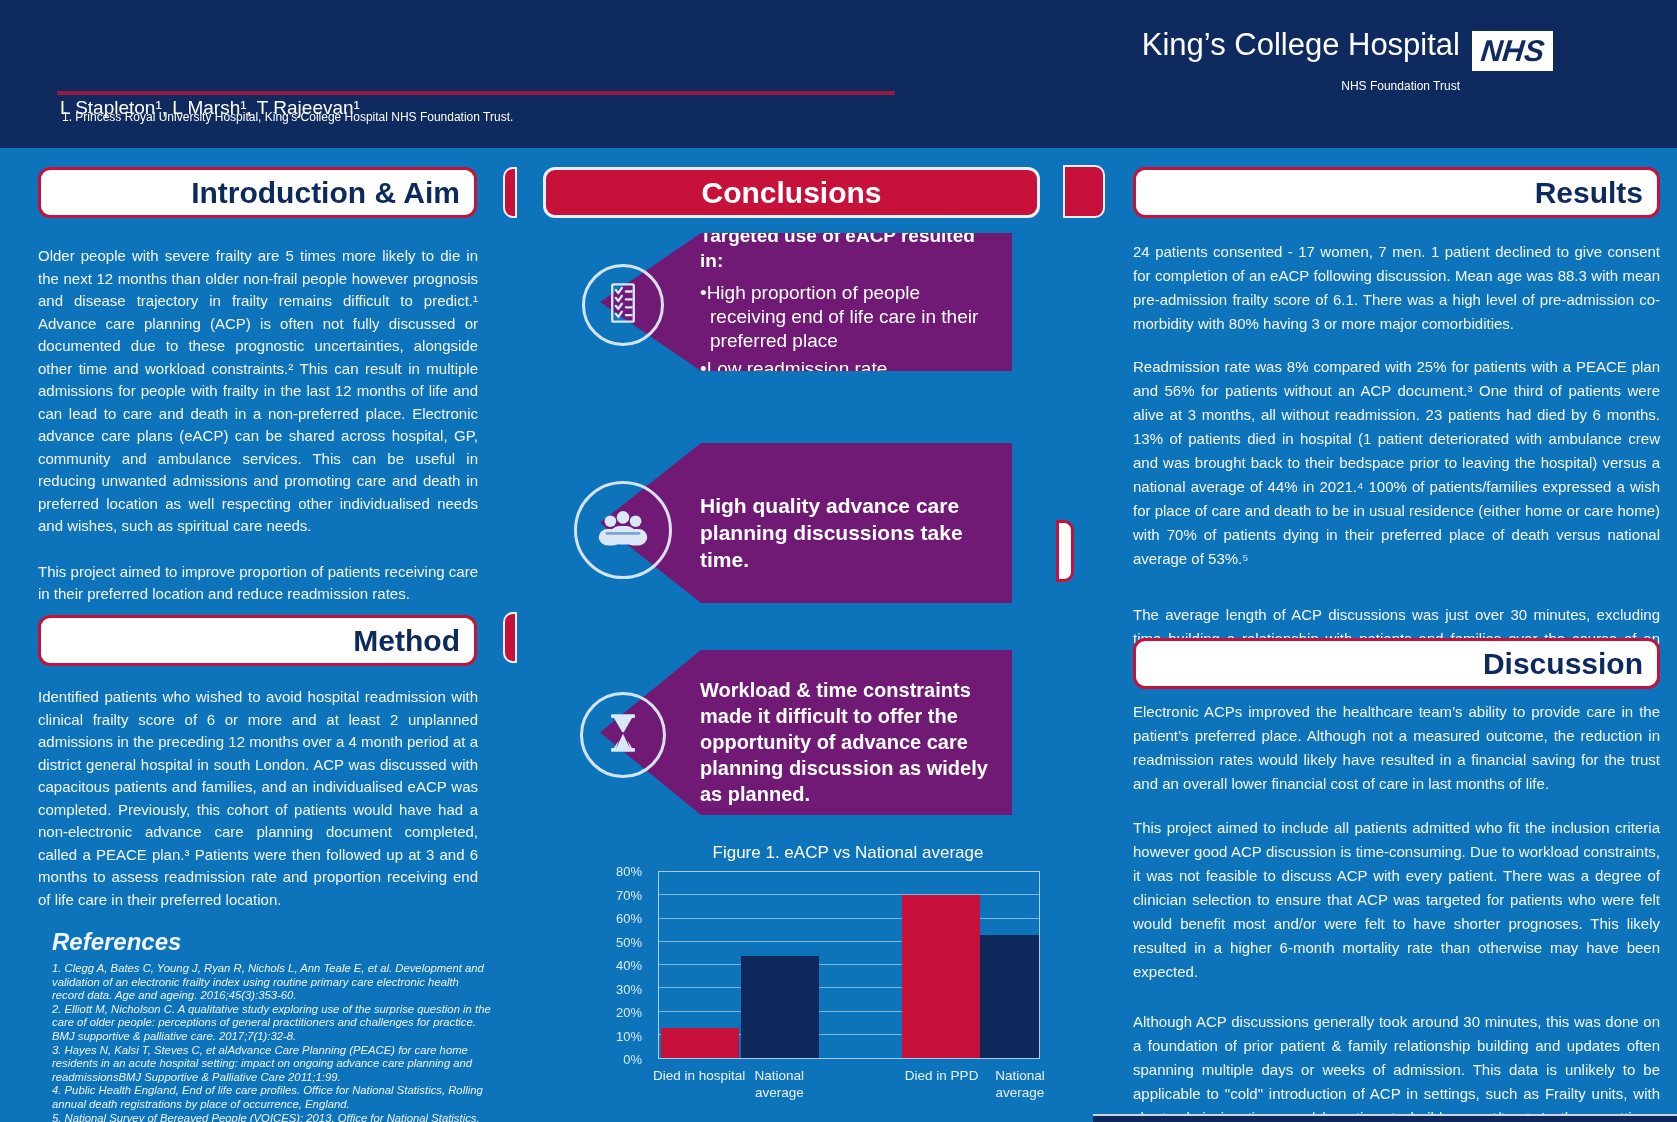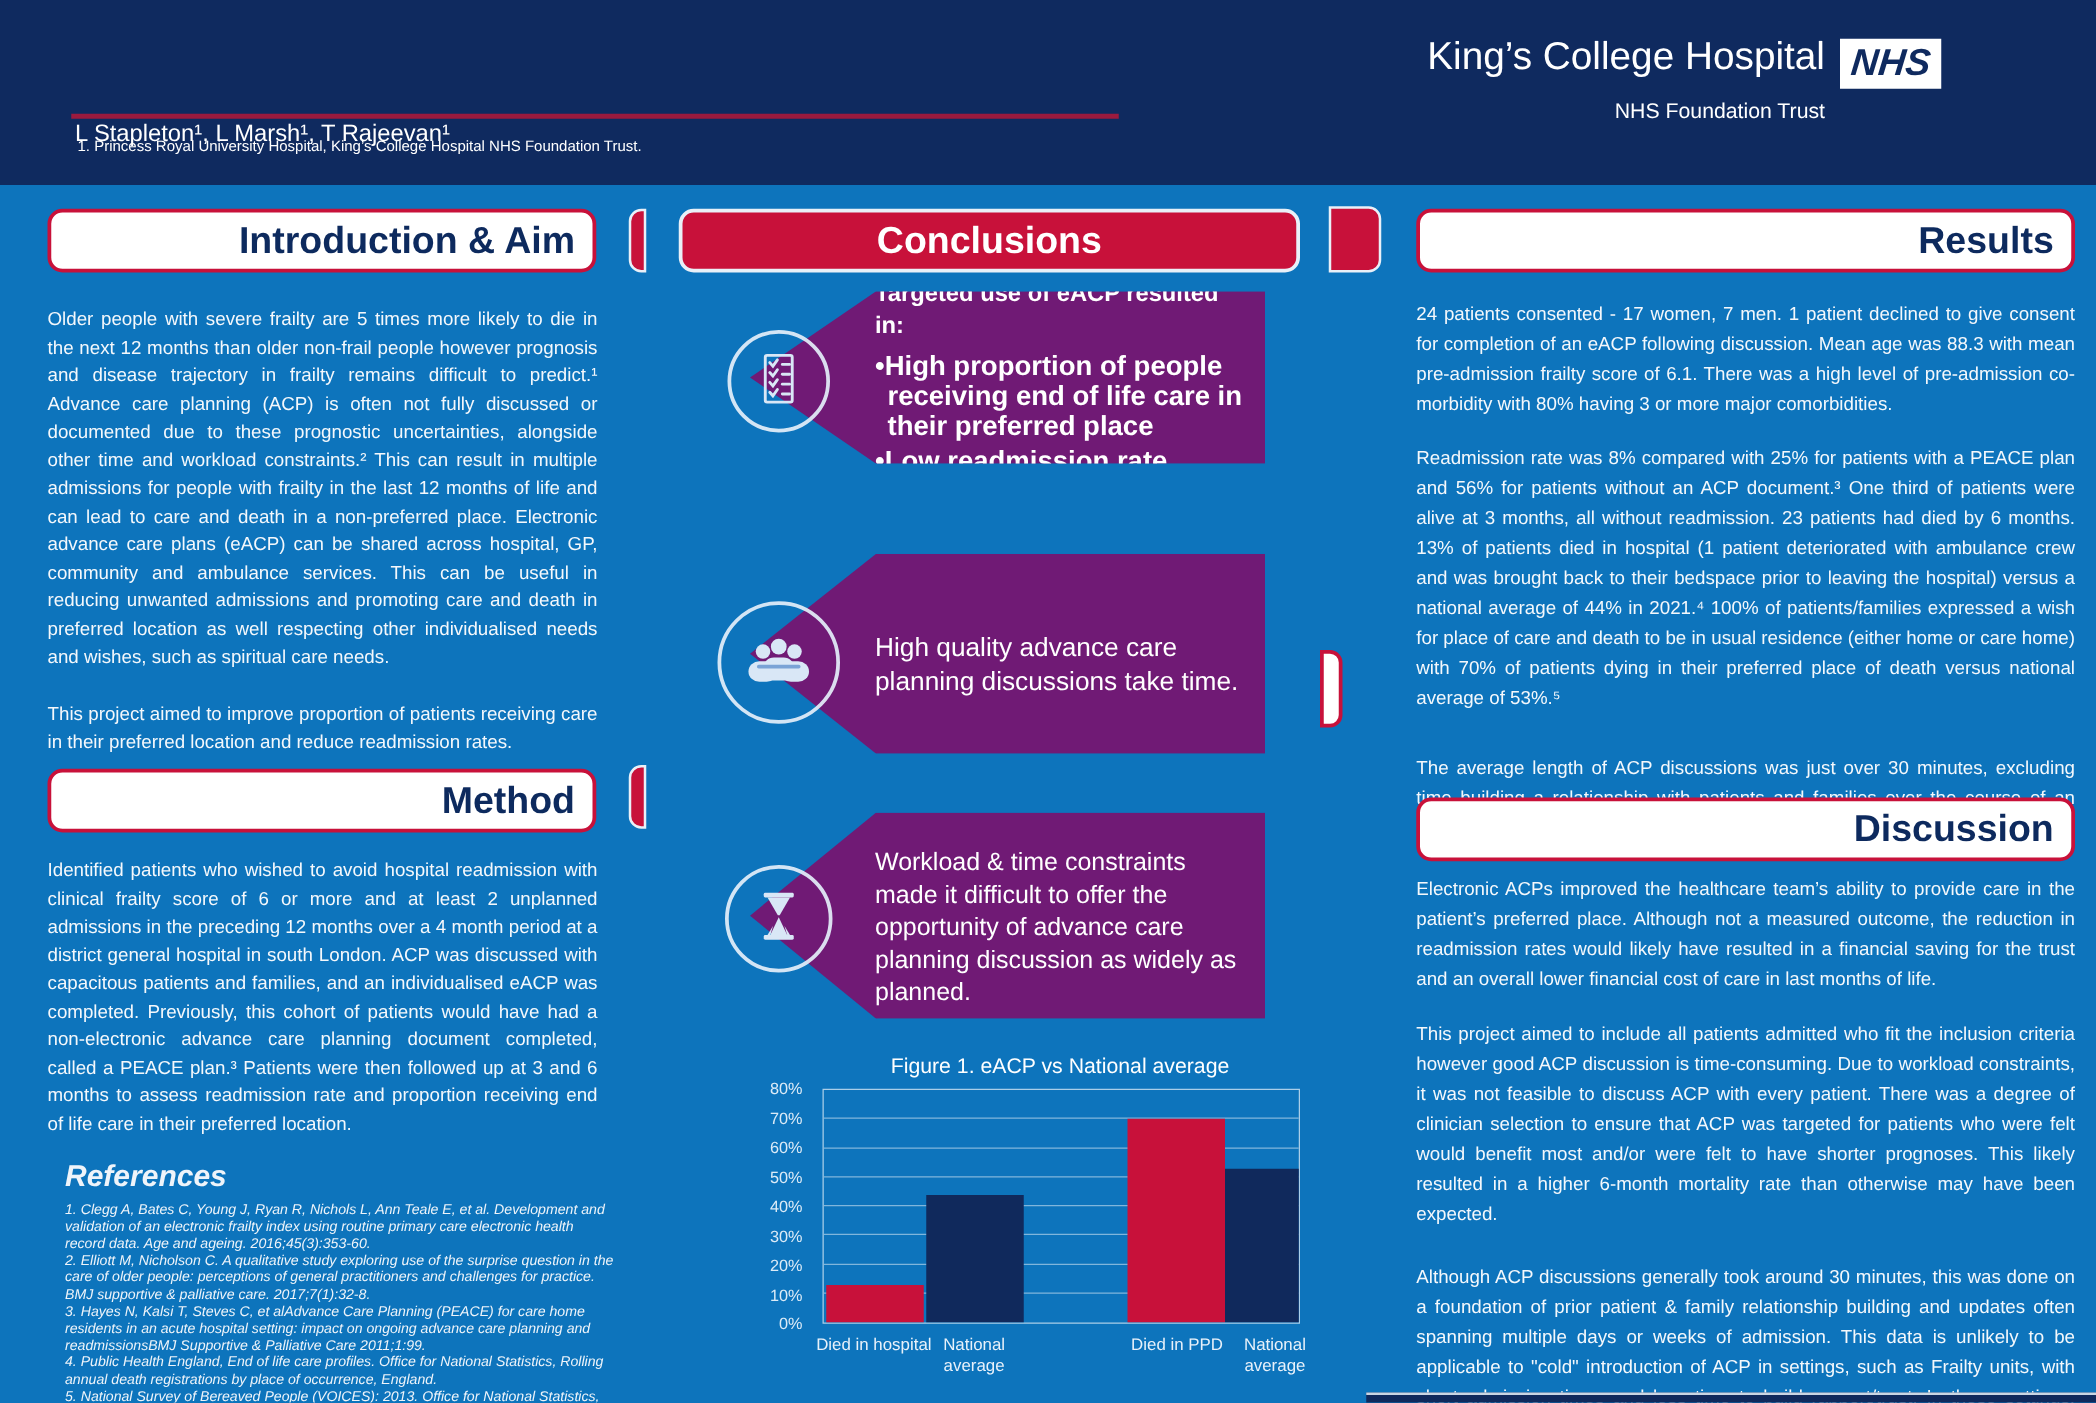--- a/index.html
+++ b/index.html
@@ -9,21 +9,21 @@
     font-family:"Liberation Sans","DejaVu Sans",sans-serif;
   }
   
   .header{position:absolute;left:0;top:0;width:1677px;height:148px;background:#0f2a5f;}
   .title{position:absolute;left:55px;top:8px;width:980px;color:#ffffff;
          font-size:34px;font-weight:bold;line-height:42px;letter-spacing:.2px;}
   .title-underline{position:absolute;left:57px;top:91px;width:838px;height:4px;background:#9a1a3e;}
   .authors{position:absolute;left:60px;top:97px;color:#ffffff;font-size:19px;}
   .affiliation{position:absolute;left:62px;top:110px;color:#ffffff;font-size:12px;}
   .org-name{position:absolute;left:1100px;top:27px;width:360px;text-align:right;color:#ffffff;font-size:31px;}
-  .org-sub{position:absolute;left:1160px;top:79px;width:300px;text-align:right;color:#ffffff;font-size:17px;}
+  .org-sub{position:absolute;left:1160px;top:79px;width:300px;text-align:right;color:#ffffff;font-size:12px;}
   .nhs-box{position:absolute;left:1472px;top:31px;width:81px;height:40px;background:#ffffff;
            display:flex;align-items:center;justify-content:center;}
   .nhs-text{color:#0f2a5f;font-weight:bold;font-style:italic;font-size:30px;transform:skewX(-6deg);}
   
   .section-box{position:absolute;height:51px;background:#ffffff;border:3px solid #c8113a;border-radius:12px;
                box-sizing:border-box;display:flex;align-items:center;color:#0d2a5e;
                font-size:30px;font-weight:bold;}
   .right-al{justify-content:flex-end;padding-right:14px;}
   .conclusions-box{background:#c8113a;border:3px solid #e9f0f8;color:#ffffff;justify-content:center;}
   
@@ -39,22 +39,22 @@
   .frag-red{background:#c8113a;border:2px solid #e9f0f8;}
   .frag-white{background:#ffffff;border:3px solid #c8113a;}
   
   .callout-banner{position:absolute;background:#701a75;color:#ffffff;box-sizing:border-box;
                   clip-path:polygon(0 50%,24.5% 0,100% 0,100% 100%,24.5% 100%);
                   display:flex;flex-direction:column;justify-content:center;
                   padding-left:100px;padding-right:14px;}
   .callout-circle{position:absolute;border:3px solid rgba(228,239,250,.92);border-radius:50%;
                   display:flex;align-items:center;justify-content:center;}
   .co-head{font-size:19px;font-weight:bold;line-height:25px;margin-bottom:8px;}
-  .co-bullet{font-size:22px;font-weight:bold;line-height:24px;padding-left:10px;text-indent:-10px;}
-  .co-text{font-size:21px;font-weight:normal;line-height:27px;margin-top:18px;}
+  .co-bullet{font-size:19px;font-weight:normal;line-height:24px;padding-left:10px;text-indent:-10px;}
+  .co-text{font-size:21px;font-weight:bold;line-height:27px;margin-top:18px;}
   
   .chart{position:absolute;left:658px;top:843px;width:382px;}
   .chart-title{position:absolute;left:-60px;top:0;width:500px;text-align:center;color:#ffffff;font-size:17px;}
   .chart-plot{position:absolute;left:0;top:28px;width:382px;height:188px;box-sizing:border-box;
               border:1px solid rgba(255,255,255,.65);overflow:hidden;}
   .gridline{position:absolute;left:0;right:0;height:1px;background:rgba(255,255,255,.48);}
   .bar{position:absolute;bottom:0;}
   .chart-ylabels{position:absolute;left:-56px;top:28px;width:46px;height:188px;}
   .ytick{position:absolute;right:6px;transform:translateY(50%);color:#dcebf7;font-size:13px;}
   .chart-xlabels{position:absolute;left:0;top:224px;width:382px;height:48px;}

